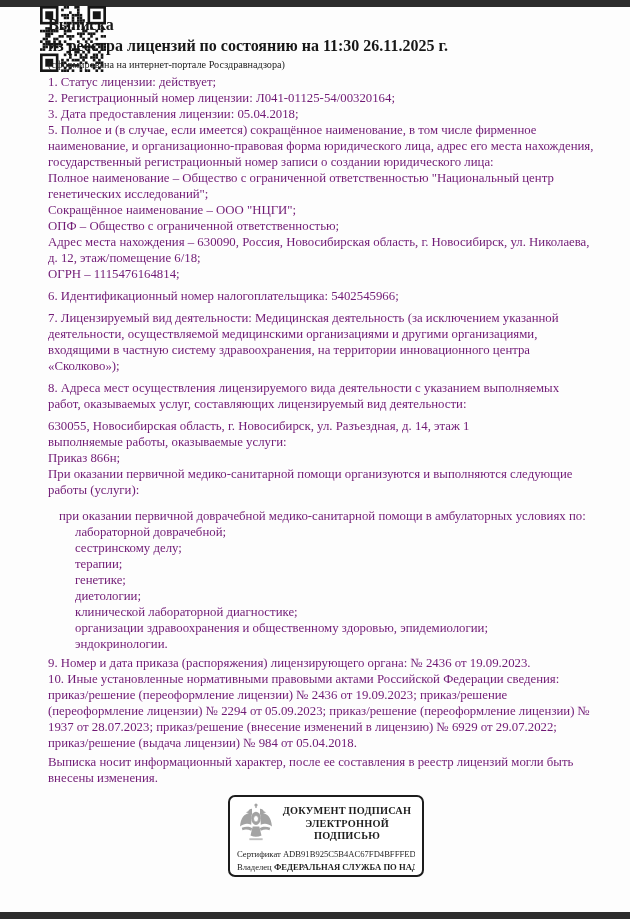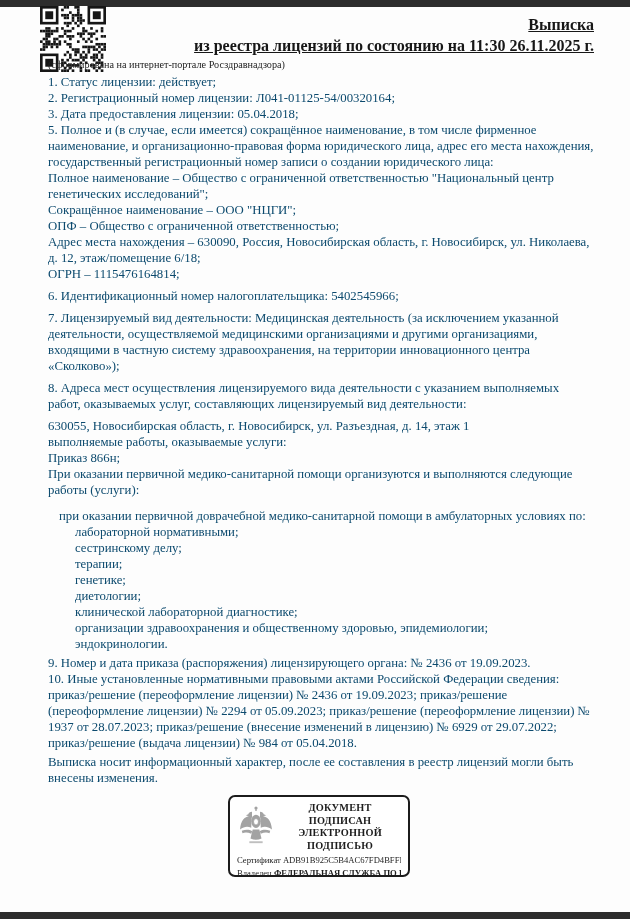--- a/index.html
+++ b/index.html
@@ -4,29 +4,29 @@
 <style>
   html,body{margin:0;padding:0;}
   body{width:630px;height:919px;background:#fdfdfd;overflow:hidden;
        font-family:"Liberation Serif",serif;-webkit-font-smoothing:antialiased;}
   .page{position:relative;width:630px;height:919px;background:#fdfdfd;}
   .edge-bar{position:absolute;left:0;width:630px;height:7px;background:#2d2d2d;}
   .edge-bar.top{top:0;}
   .edge-bar.bottom{bottom:0;}
   .qr{position:absolute;left:40px;top:6px;width:66px;height:66px;background:#fff;}
   .header{position:relative;padding:14px 36px 0 48px;}
-  .title{margin:0;text-align:right;font-size:16px;line-height:21px;font-weight:bold;color:#171717;text-decoration:underline;}
+  .title{margin:0;text-align:left;font-size:16px;line-height:21px;font-weight:bold;color:#171717;}
   .subtitle{margin:2px 0 0 0;text-align:left;font-size:10.2px;line-height:13px;color:#222;}
   .content{padding:3px 36px 0 48px;}
-  .para{margin:0;font-size:12.8px;line-height:16px;color:#0c4a6e;}
+  .para{margin:0;font-size:12.8px;line-height:16px;color:#701a75;}
   .para.gap{margin-top:6px;}
   .para.gap-sm{margin-top:3px;}
   .para.sub1{text-indent:11px;margin-top:10px;}
   .para.sub2{padding-left:27px;}
-  .stamp{position:absolute;left:228px;top:795px;width:182px;height:82px;box-sizing:border-box;
+  .stamp{position:absolute;left:228px;top:795px;width:196px;height:82px;box-sizing:border-box;
          background:#fff;border:2px solid #1c1c1c;border-radius:7px;padding:5px 7px 4px 7px;
          overflow:hidden;}
   .stamp-head{display:flex;align-items:center;gap:4px;}
   .stamp-emblem{flex:0 0 38px;height:44px;}
   .stamp-title{flex:1;text-align:center;font-size:10.3px;line-height:12.5px;font-weight:bold;
                color:#1d1d1d;letter-spacing:.2px;}
   .stamp-line{font-size:8.6px;line-height:11.5px;color:#1d1d1d;white-space:nowrap;overflow:hidden;margin-top:1px;}
   .stamp-line b{font-weight:bold;}
   .stamp-body{margin-top:3px;}
 </style>
@@ -252,21 +252,21 @@
       <p class="para">Адрес места нахождения – 630090, Россия, Новосибирская область, г. Новосибирск, ул. Николаева, д. 12, этаж/помещение 6/18;</p>
       <p class="para">ОГРН – 1115476164814;</p>
       <p class="para gap">6. Идентификационный номер налогоплательщика: 5402545966;</p>
       <p class="para gap">7. Лицензируемый вид деятельности: Медицинская деятельность (за исключением указанной деятельности, осуществляемой медицинскими организациями и другими организациями, входящими в частную систему здравоохранения, на территории инновационного центра «Сколково»);</p>
       <p class="para gap">8. Адреса мест осуществления лицензируемого вида деятельности с указанием выполняемых работ, оказываемых услуг, составляющих лицензируемый вид деятельности:</p>
       <p class="para gap">630055, Новосибирская область, г. Новосибирск, ул. Разъездная, д. 14, этаж 1</p>
       <p class="para">выполняемые работы, оказываемые услуги:</p>
       <p class="para">Приказ 866н;</p>
       <p class="para">При оказании первичной медико-санитарной помощи организуются и выполняются следующие работы (услуги):</p>
       <p class="para sub1">при оказании первичной доврачебной медико-санитарной помощи в амбулаторных условиях по:</p>
-      <p class="para sub2">лабораторной нормативными;</p>
+      <p class="para sub2">лабораторной доврачебной;</p>
       <p class="para sub2">сестринскому делу;</p>
       <p class="para sub2">терапии;</p>
       <p class="para sub2">генетике;</p>
       <p class="para sub2">диетологии;</p>
       <p class="para sub2">клинической лабораторной диагностике;</p>
       <p class="para sub2">организации здравоохранения и общественному здоровью, эпидемиологии;</p>
       <p class="para sub2">эндокринологии.</p>
       <p class="para gap-sm">9. Номер и дата приказа (распоряжения) лицензирующего органа: № 2436 от 19.09.2023.</p>
       <p class="para">10. Иные установленные нормативными правовыми актами Российской Федерации сведения: приказ/решение (переоформление лицензии) № 2436 от 19.09.2023; приказ/решение (переоформление лицензии) № 2294 от 05.09.2023; приказ/решение (переоформление лицензии) № 1937 от 28.07.2023; приказ/решение (внесение изменений в лицензию) № 6929 от 29.07.2022; приказ/решение (выдача лицензии) № 984 от 05.04.2018.</p>
       <p class="para gap-sm">Выписка носит информационный характер, после ее составления в реестр лицензий могли быть внесены изменения.</p>

